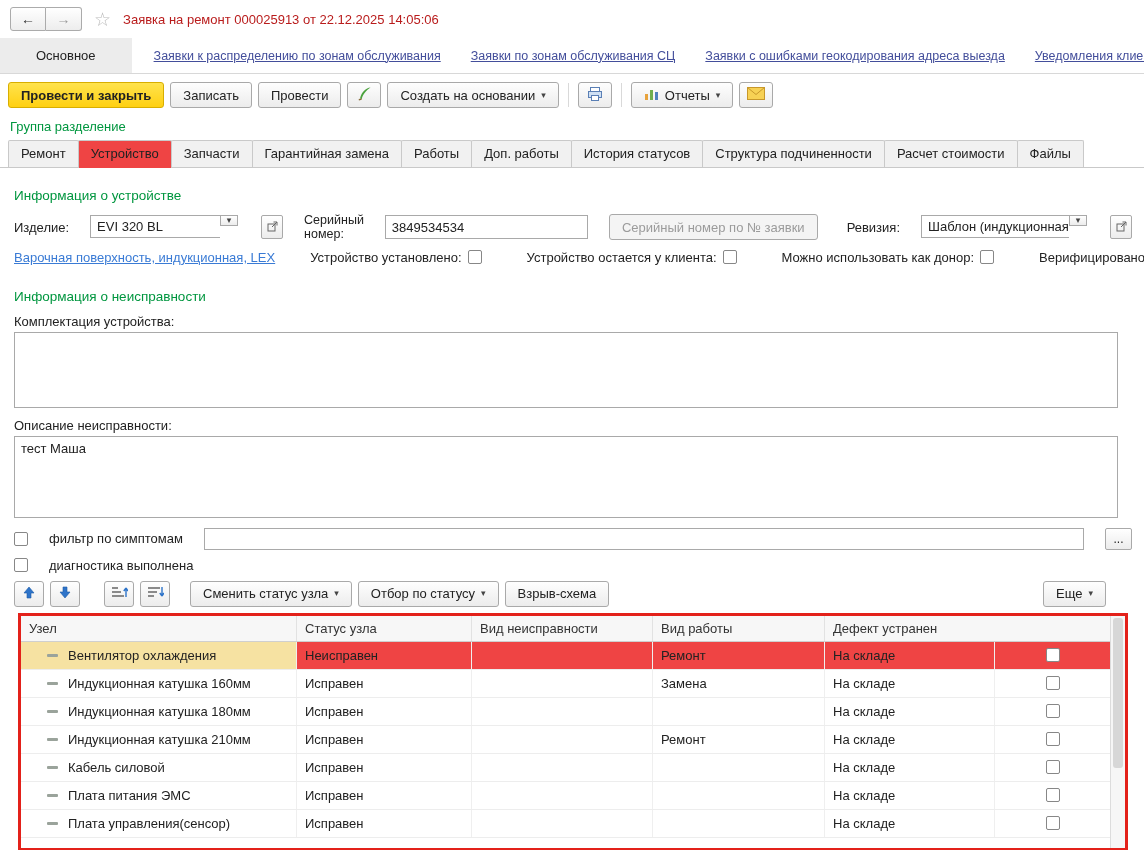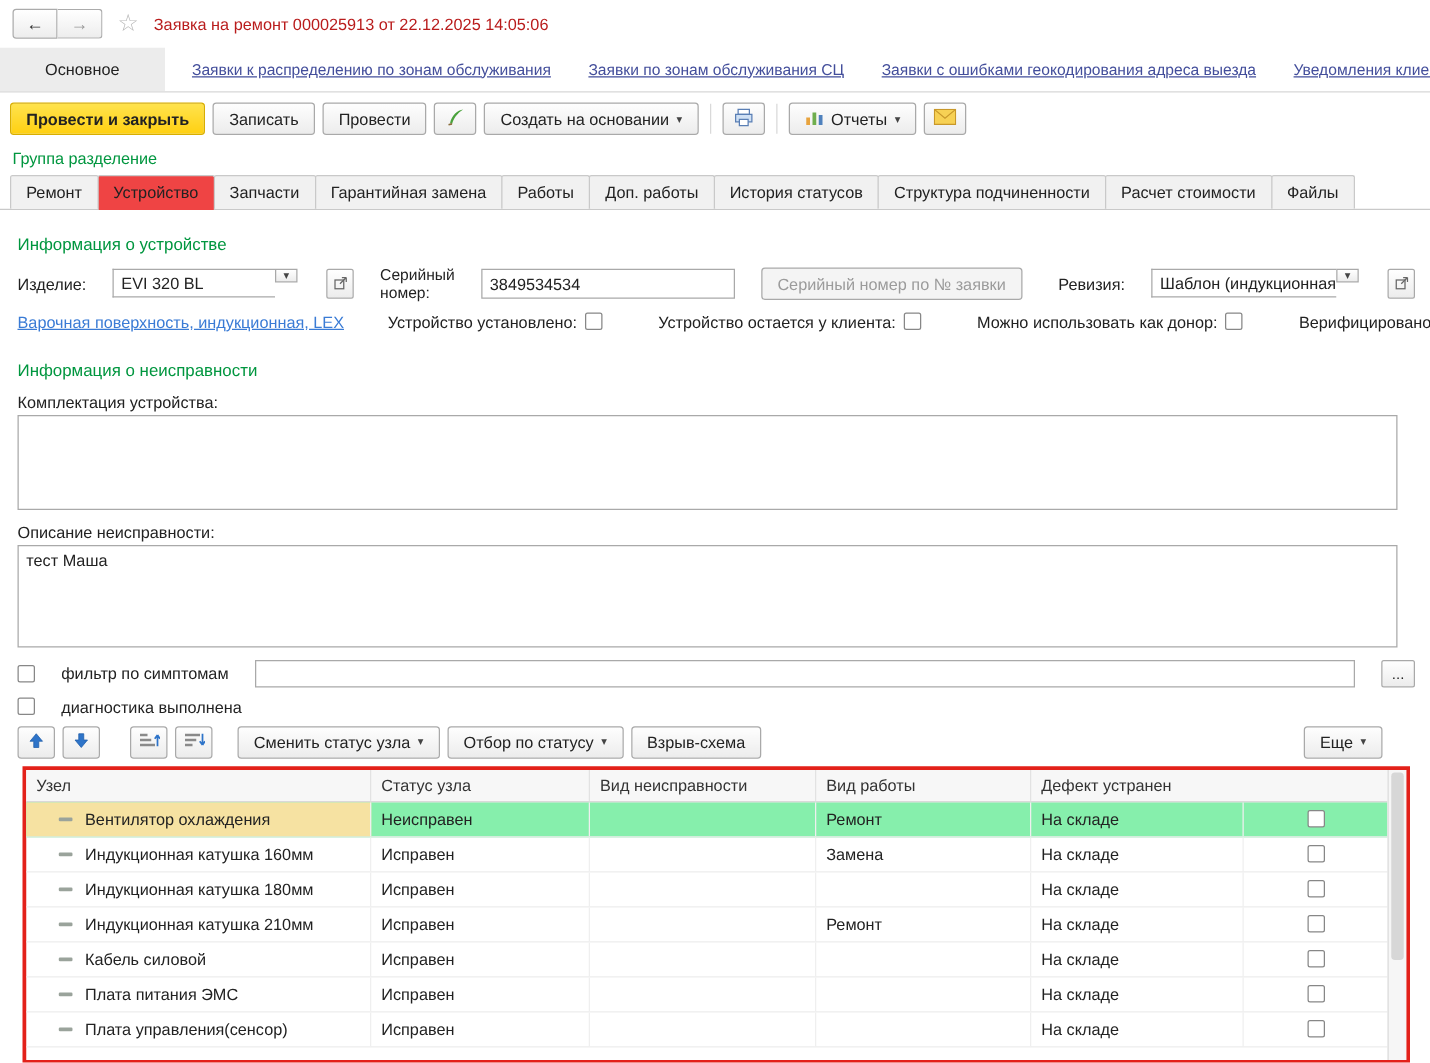--- a/index.html
+++ b/index.html
@@ -63,21 +63,21 @@
   .tbl{display:flex;align-items:stretch}
   .tmain{flex:1;display:flex;flex-direction:column}
   .thead,.trow{display:grid;grid-template-columns:276px 175px 181px 172px 170px 1fr}
   .thead{background:#f7f7f7;border-bottom:1px solid #cfcfcf}
   .th{padding:5px 8px;border-right:1px solid #e2e2e2;color:#333;overflow:hidden;white-space:nowrap}
   .trow{border-bottom:1px solid #ededed;height:28px;cursor:pointer}
   .td{padding:0 8px;border-right:1px solid #efefef;height:100%;display:flex;align-items:center;overflow:hidden;white-space:nowrap}
   .td.node{gap:10px;padding-left:26px}
   .td.center{justify-content:center}
   .dash{width:11px;height:3px;background:#9aa39b;flex:none;border-radius:1px}
-  .trow.selected{background:#86efac}
+  .trow.selected{background:#ef4444}
   .trow.selected .td.node{background:#f6e2a2}
   .tfiller{flex:1;min-height:10px}
   .tscroll{width:15px;background:#f6f6f6;border-left:1px solid #dcdcdc;position:relative;cursor:pointer}
   .tthumb{position:absolute;left:2px;right:2px;top:2px;height:150px;background:#d7d7d7;border-radius:3px}
 </style>
 </head>
 <body>
 
 
 

